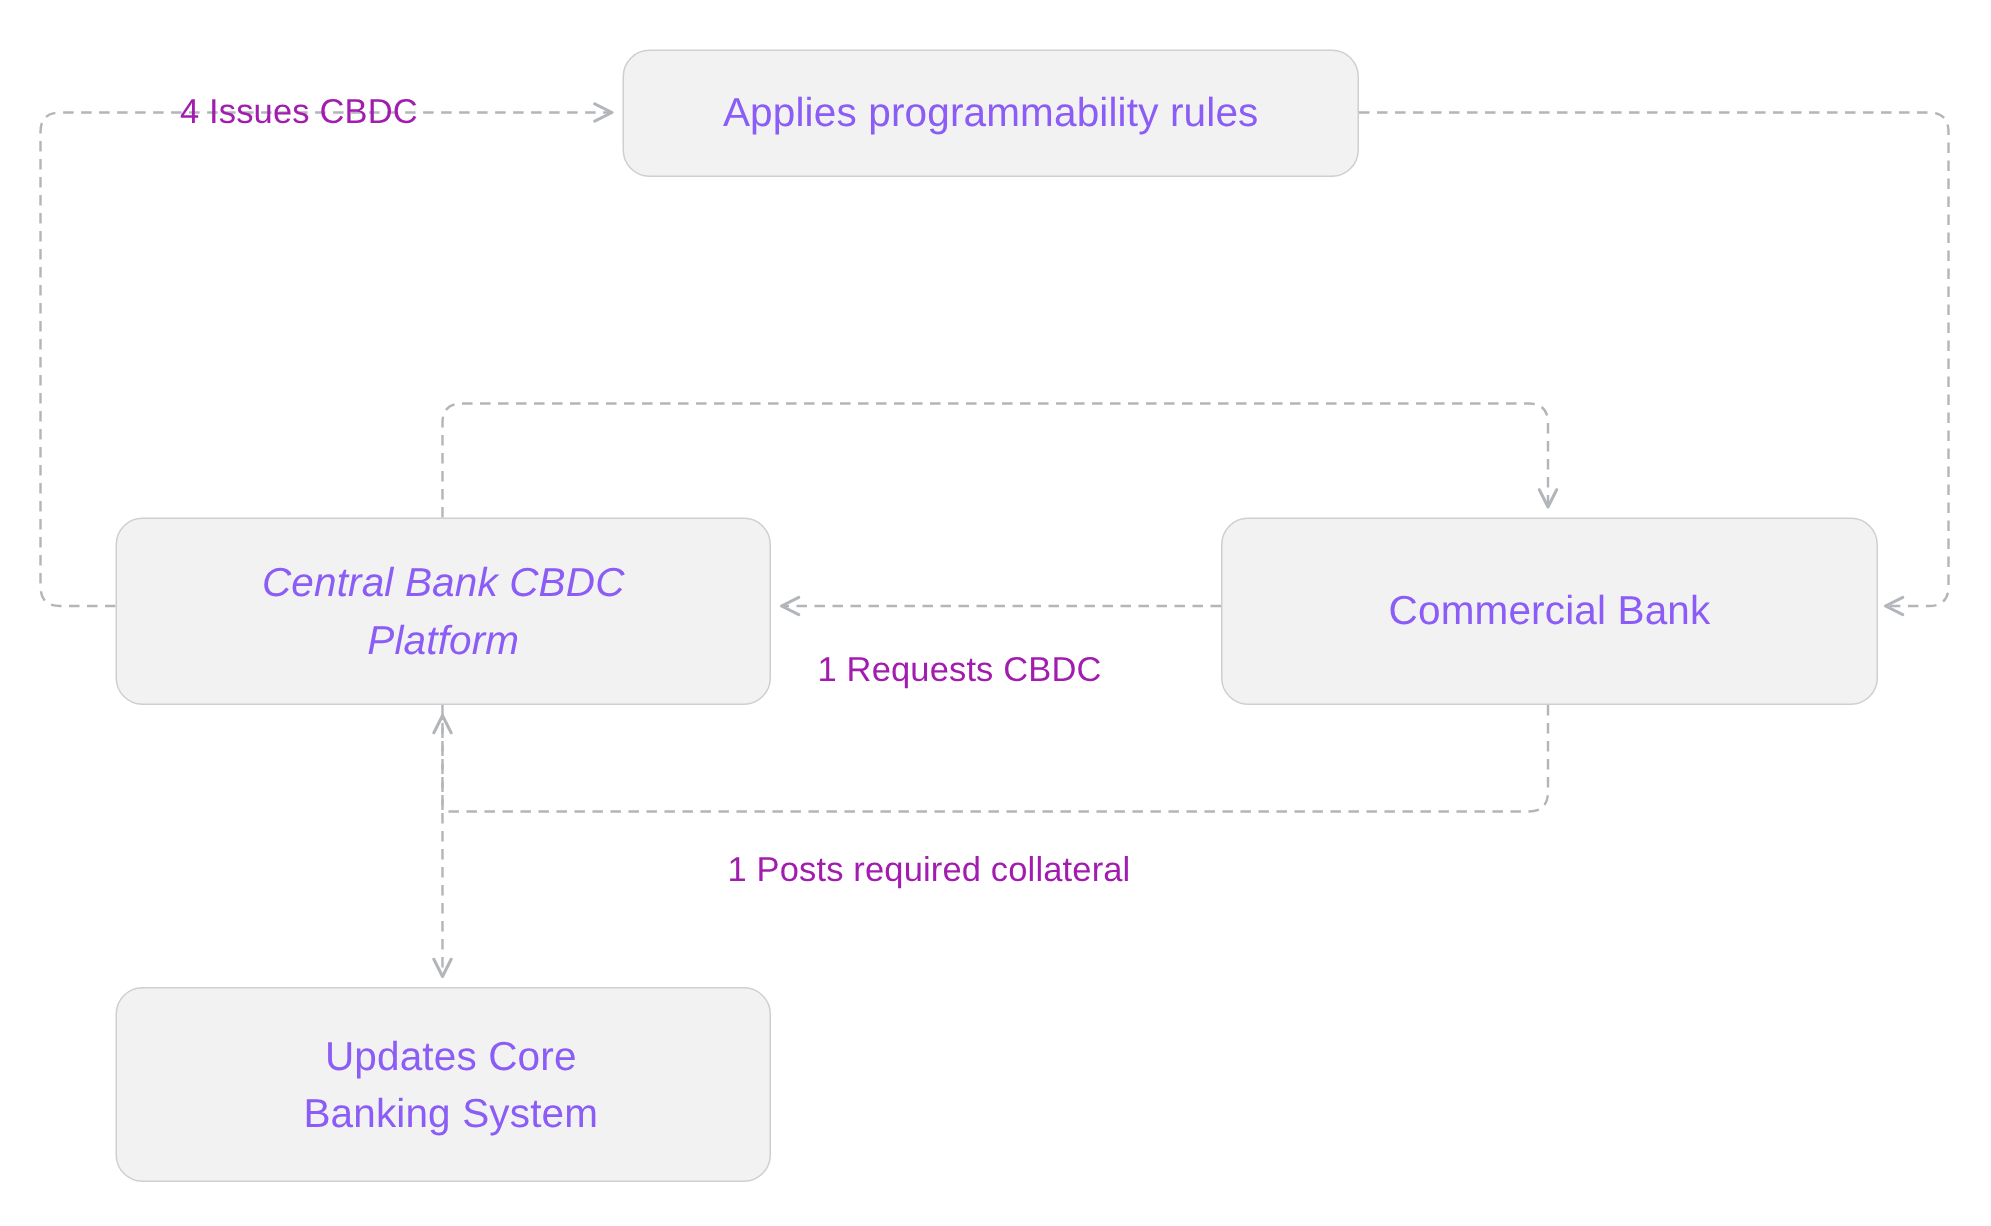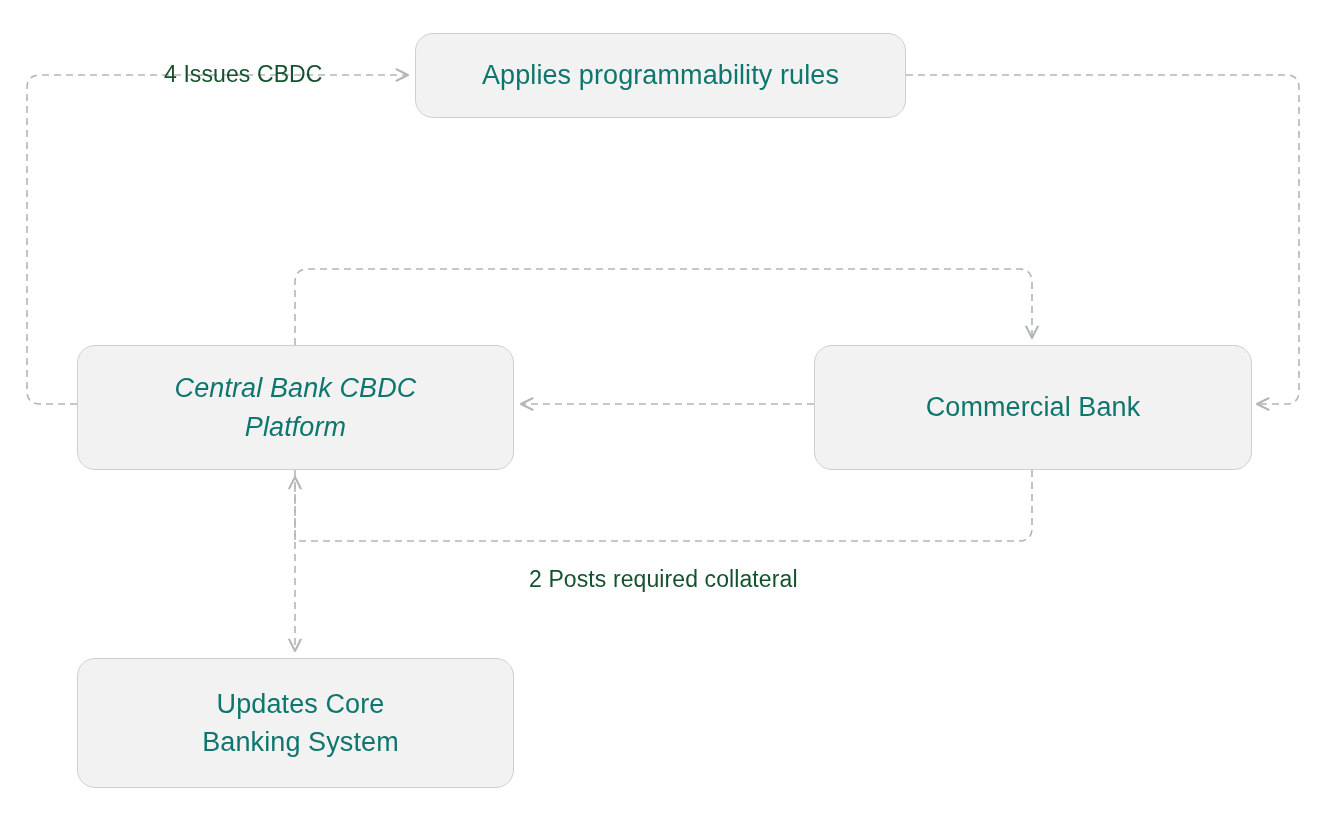--- a/index.html
+++ b/index.html
@@ -31,35 +31,34 @@
   .node {
     position: absolute;
     box-sizing: border-box;
     background: #f2f2f2;
     border: 1.4px solid #cfcfcf;
     border-radius: 18px;
     display: flex;
     align-items: center;
     justify-content: center;
     text-align: center;
-    color: #0f766e;
+    color: #8b5cf6;
     font-size: 27px;
     line-height: 1.42;
     letter-spacing: 0.1px;
     white-space: pre-line;
     padding: 4px 14px;
   }
   .edge-label {
     position: absolute;
-    color: #14532d;
+    color: #a21caf;
     font-size: 23px;
     line-height: 1.2;
     white-space: nowrap;
     letter-spacing: 0.1px;
-    margin-left: 44px;
   }
 </style>
 </head>
 <body>
 
 <div id="diagram-root">
 
   <svg id="edge-layer" viewBox="0 0 1327 817" width="1327" height="817" xmlns="http://www.w3.org/2000/svg">
     <defs>
       <marker id="arrow-open" viewBox="0 0 10 10" refX="9" refY="5" markerWidth="9" markerHeight="9" orient="auto-start-reverse">
@@ -94,16 +93,17 @@
   </div>
 
   <div class="node" style="left:77px; top:658px; width:437px; height:130px;padding-left:24px;">
     <span>Updates Core
 Banking System</span>
   </div>
 
   <div class="edge-label" style="left:120px; top:61px;">4 Issues CBDC</div>
 
 
+  <div class="edge-label" style="left:545px; top:433px;">1 Requests CBDC</div>
 
-  <div class="edge-label" style="left:485px; top:566px;">2 Posts required collateral</div>
+  <div class="edge-label" style="left:485px; top:566px;">1 Posts required collateral</div>
 
 </div>
 
 </body></html>

